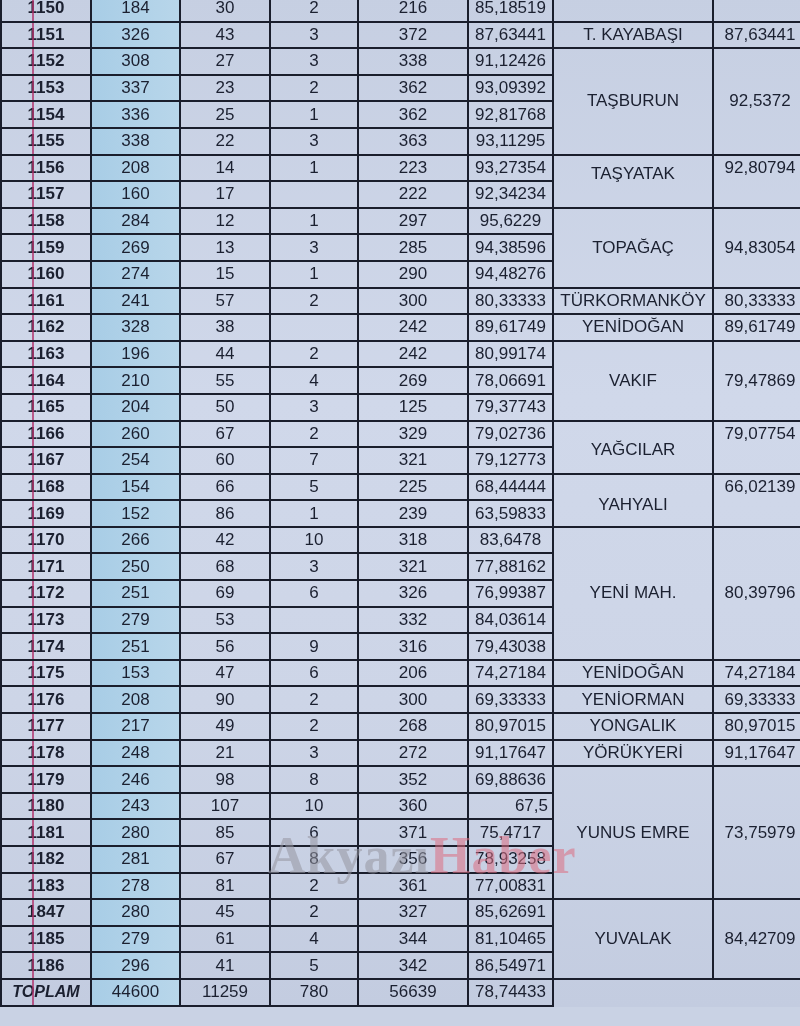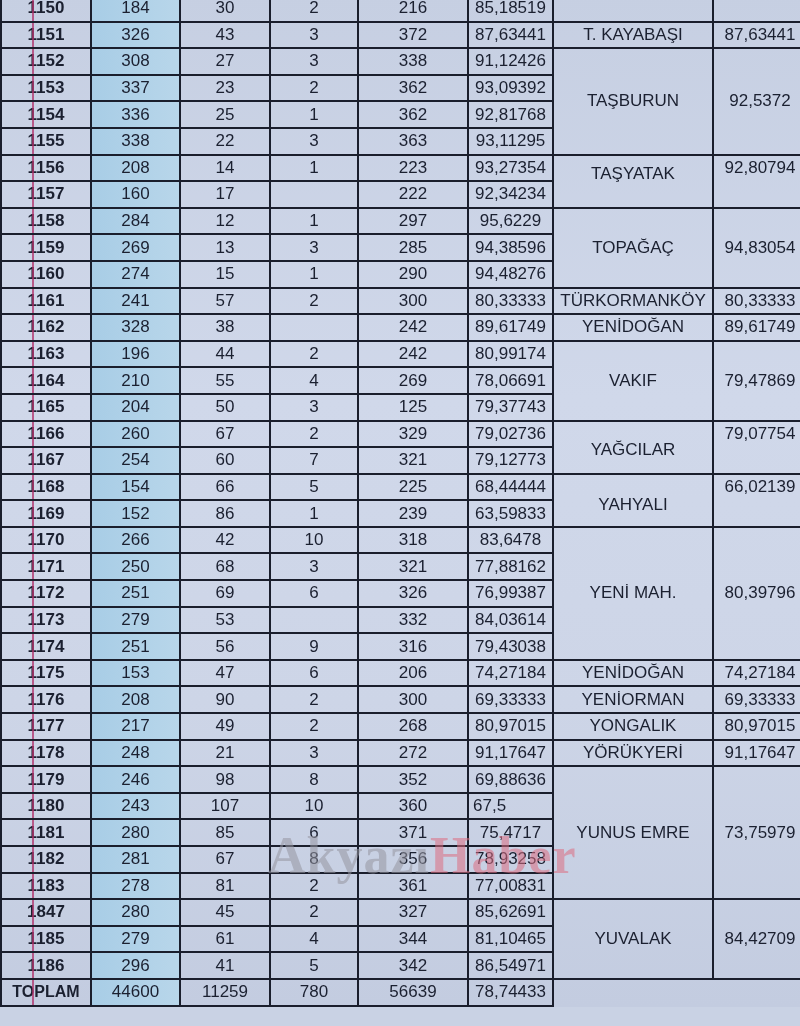--- a/index.html
+++ b/index.html
@@ -40,21 +40,21 @@
     col.c-avg { width: 94px; }
     td.box { font-weight: bold; text-align: right; padding-right: 14px; position: relative; }
     td.box::before {
       content: ""; position: absolute; left: 30px; top: -2px; bottom: -2px;
       width: 2px; background: #b0306a; opacity: 0.75;
     }
     td.a { background: linear-gradient(90deg, #a8cde6, #b8d6ea); }
     td.pct { text-align: right; padding-right: 6px; }
     td.name { text-align: left; padding-left: 4px; border-radius: 10px; }
     td.avg { text-align: right; padding-right: 6px; }
-    tr.total td.box { text-align: center; padding-right: 4px; font-size: 16px; }
+    tr.total td.box { text-align: center; padding-right: 4px; font-size: 16px; font-style: italic; }
     tr.total td.box::before { left: 30px; }
     tr.total td.blank { border: none; border-top: 2px solid #1a1e2c; background: transparent; }
     .watermark {
       position: absolute; left: 268px; top: 826px;
       font-size: 52px; font-weight: bold; letter-spacing: 1px;
       pointer-events: none; white-space: nowrap;
       font-family: Liberation Serif, serif;
     }
     .wm-a { color: rgba(150,150,160,0.55); }
     .wm-b { color: rgba(220,110,130,0.55); }
@@ -362,21 +362,21 @@
         <td class="pct">69,88636</td>
         <td class="name" rowspan="5">YUNUS EMRE</td>
         <td class="avg" rowspan="5">73,75979</td>
       </tr>
       <tr>
         <td class="box">1180</td>
         <td class="a">243</td>
         <td>107</td>
         <td>10</td>
         <td>360</td>
-        <td class="pct" style="text-align:left">67,5</td>
+        <td class="pct" style="text-align:right">67,5</td>
       </tr>
       <tr>
         <td class="box">1181</td>
         <td class="a">280</td>
         <td>85</td>
         <td>6</td>
         <td>371</td>
         <td class="pct">75,4717</td>
       </tr>
       <tr>

